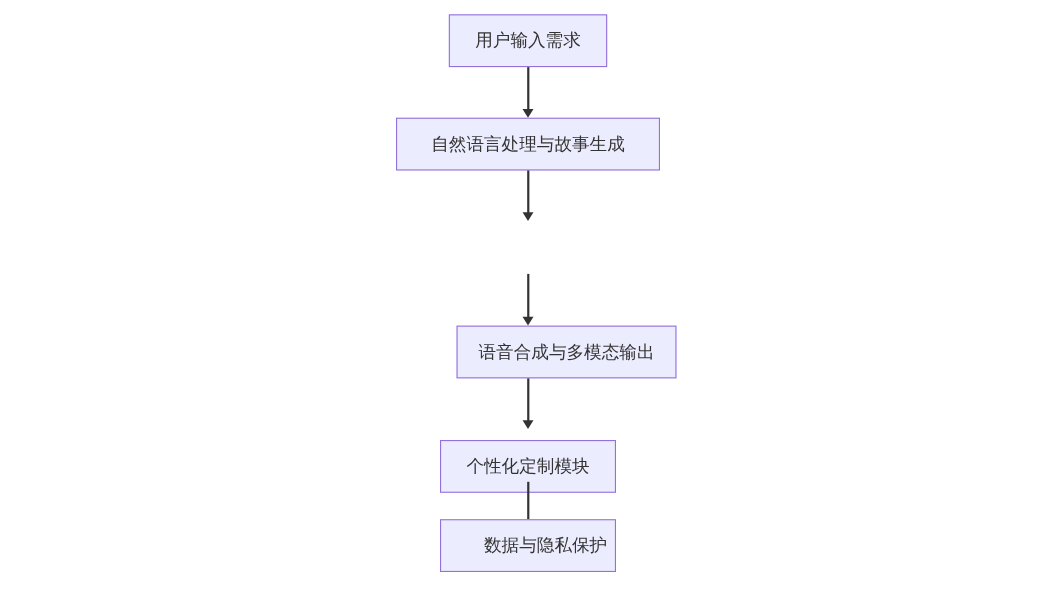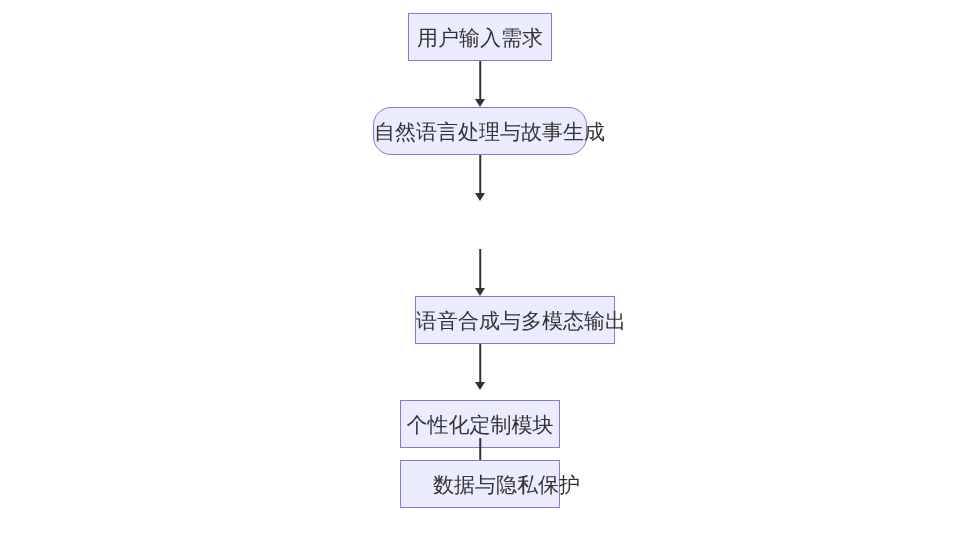--- a/index.html
+++ b/index.html
@@ -25,21 +25,21 @@
   .node {
     position: absolute;
     left: 480px;
     transform: translateX(-50%);
     height: 48px;
     line-height: 48px;
     box-sizing: border-box;
     background: var(--node-fill);
     border: 1px solid var(--node-border);
     color: var(--text-color);
-    font-size: 21px;
+    font-size: 16px;
     text-align: center;
     white-space: nowrap;
   }
   .connector {
     position: absolute;
     left: 480px;
     transform: translateX(-50%);
     width: 12px;
   }
   .connector .line {
@@ -68,21 +68,21 @@
 
 <div class="canvas">
 
   <div class="node" style="top:13px;  width:144px;">用户输入需求</div>
 
   <div class="connector" style="top:61px; height:46px;">
     <div class="line"></div>
     <div class="head"></div>
   </div>
 
-  <div class="node" style="top:107px; width:214px;border-radius:18px;">自然语言处理与故事生成</div>
+  <div class="node" style="top:107px; width:240px;">自然语言处理与故事生成</div>
 
   <div class="connector" style="top:155px; height:46px;">
     <div class="line"></div>
     <div class="head"></div>
   </div>
 
 
   <div class="connector" style="top:249px; height:47px;">
     <div class="line"></div>
     <div class="head"></div>
@@ -95,15 +95,15 @@
     <div class="head"></div>
   </div>
 
   <div class="node" style="top:400px; width:160px;">个性化定制模块</div>
 
   <div class="connector" style="top:438px; height:46px;">
     <div class="line"></div>
     <div class="head"></div>
   </div>
 
-  <div class="node" style="top:460px; width:160px;padding-left:32px;">数据与隐私保护</div>
+  <div class="node" style="top:472px; width:160px;padding-left:32px;">数据与隐私保护</div>
 
 </div>
 
 </body></html>

